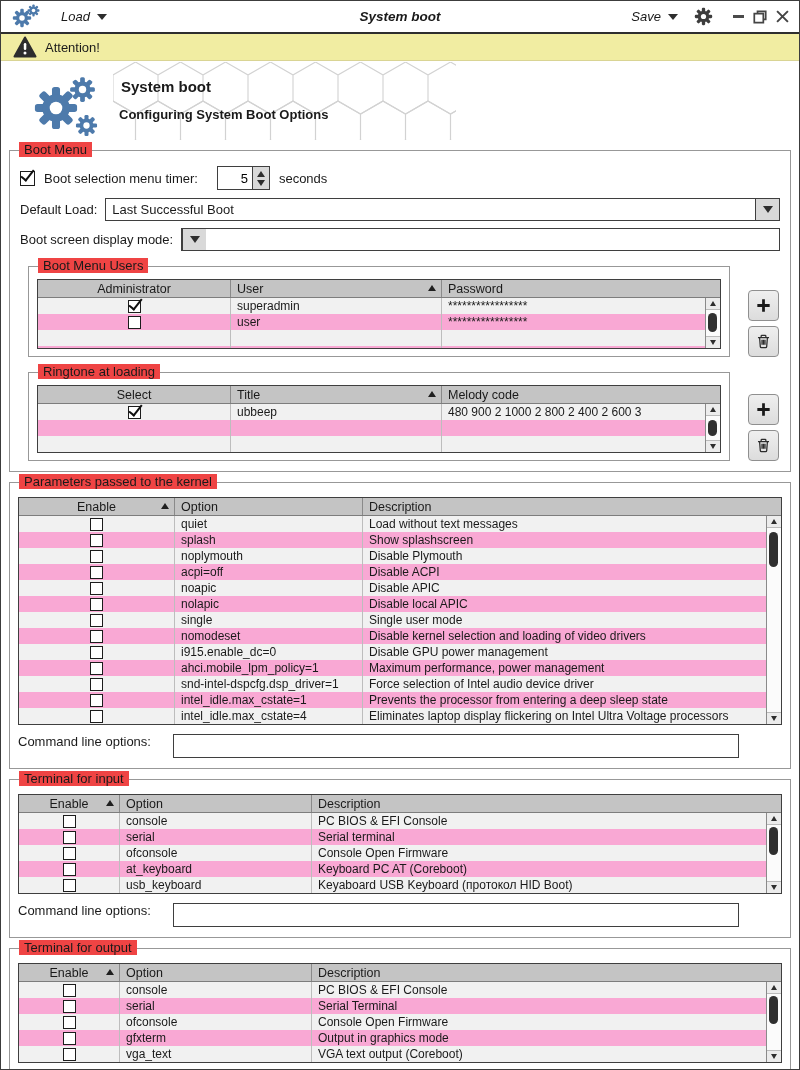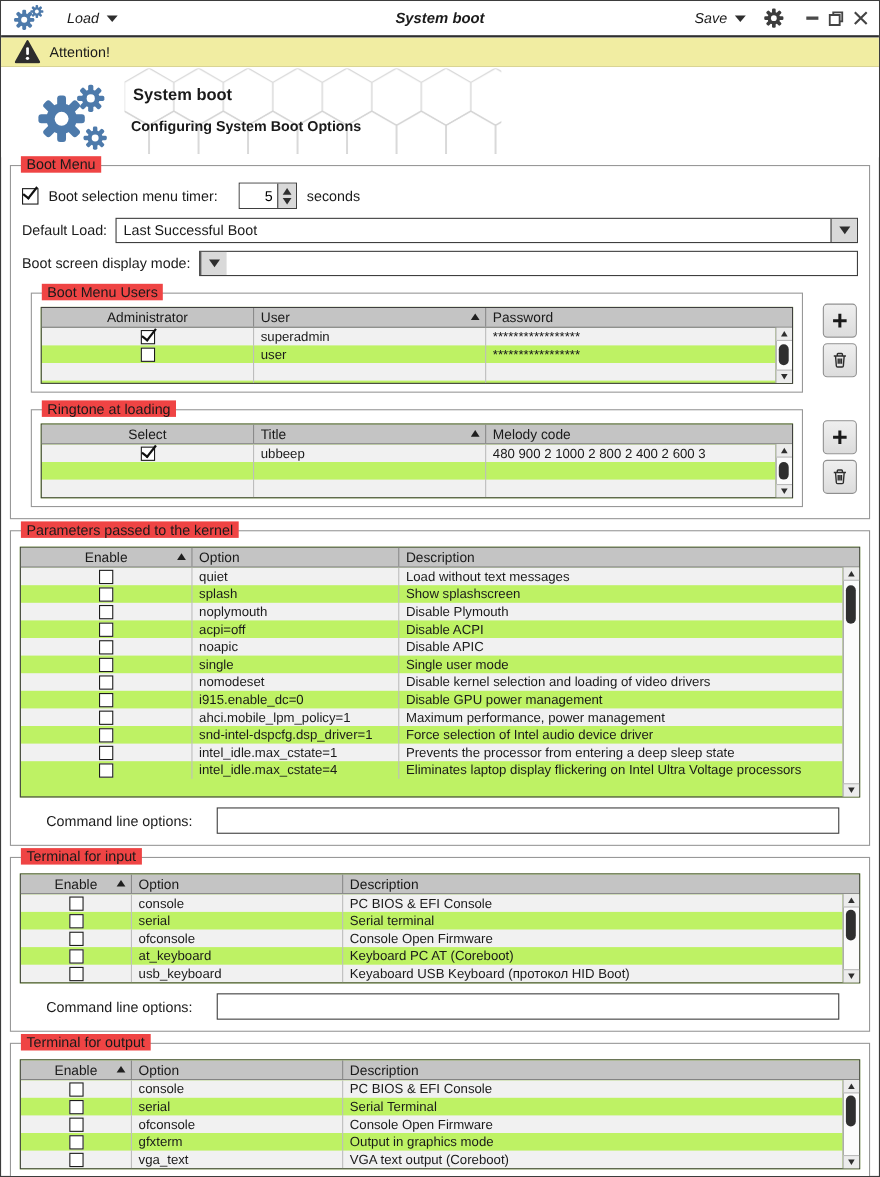--- a/index.html
+++ b/index.html
@@ -53,21 +53,21 @@
                display: flex; flex-direction: column; align-items: center; justify-content: center; gap: 3px; }
   .tri-up-s { width:0;height:0;border-left:4px solid transparent;border-right:4px solid transparent;border-bottom:6px solid #2e2e2e; }
   .tri-down-s { width:0;height:0;border-left:4px solid transparent;border-right:4px solid transparent;border-top:6px solid #2e2e2e; }
   .combo { flex: 1; display: flex; align-items: center; border: 1px solid #3f3f3f; height: 23px; background: #fff; }
   .combo-text { flex: 1; padding-left: 6px; white-space: nowrap; overflow: hidden; }
   .combo-btn { width: 24px; align-self: stretch; background: #d9d9d9; border-left: 1px solid #3f3f3f;
                display: flex; align-items: center; justify-content: center; }
   .tri-down-m { width:0;height:0;border-left:5.5px solid transparent;border-right:5.5px solid transparent;border-top:7px solid #2e2e2e; }
 
   
-  .table { border: 1px solid #3f3f3f; background: #bef264; }
+  .table { border: 1px solid #3f3f3f; background: #f9a8d4; }
   .thead { height: 18px; background: #c4c4c4; border-bottom: 1px solid #7d7d7d; font-size: 12.5px; }
   .grid { display: grid; }
   .grid-users { grid-template-columns: 192px 211px 1fr; }
   .grid-kernel { grid-template-columns: 155px 188px 1fr; }
   .grid-term  { grid-template-columns: 100px 192px 1fr; }
   .hcell { display: flex; align-items: center; padding-left: 6px; position: relative; white-space: nowrap; overflow: hidden; }
   .hcell + .hcell { border-left: 1px solid #8a8a8a; }
   .hcell.center { justify-content: center; padding-left: 0; }
   .sort-up { position: absolute; right: 5px; top: 5px; width:0; height:0;
              border-left: 4.5px solid transparent; border-right: 4.5px solid transparent; border-bottom: 6.5px solid #1f1f1f; }
@@ -83,27 +83,27 @@
                          display: flex; flex-direction: column; }
   .sb-btn { height: 12px; display: flex; align-items: center; justify-content: center; background: #ececec; }
   .sb-btn.up { border-bottom: 1px solid #bbb; }
   .sb-btn.down { border-top: 1px solid #bbb; margin-top: auto; }
   .tri-up-xs { width:0;height:0;border-left:3.5px solid transparent;border-right:3.5px solid transparent;border-bottom:5px solid #2e2e2e; }
   .tri-down-xs { width:0;height:0;border-left:3.5px solid transparent;border-right:3.5px solid transparent;border-top:5px solid #2e2e2e; }
   .sb-track { flex: 1; position: relative; }
   .sb-thumb { position: absolute; left: 2px; width: 9px; background: #2f2f2f; border-radius: 4.5px; }
 
   
-  .sub-row { display: flex; gap: 10px; margin-top: 15px; align-items: flex-start; }
+  .sub-row { display: flex; gap: 10px; margin-top: 15px; align-items: flex-end; }
   .btn-col { flex: 0 0 32px; display: flex; flex-direction: column; gap: 5px; padding-top: 10px; }
   .sq-btn { width: 31px; height: 31px; border: 1px solid #8f8f8f; border-radius: 4px;
             background: linear-gradient(#efefef, #dcdcdc); display: flex; align-items: center; justify-content: center; }
 
   
-  .cmdline { display: flex; align-items: center; margin-top: 9px; margin-left: 24px; }
+  .cmdline { display: flex; align-items: flex-start; margin-top: 9px; }
   .cmdline input { margin-left: 22px; width: 566px; height: 24px; border: 1px solid #3f3f3f; font: inherit; padding: 0 5px; }
 </style>
 </head>
 <body>
 
 <svg class="defs" aria-hidden="true">
   <defs>
     <symbol id="gear" viewBox="-12 -12 24 24">
       <rect x="-2.1" y="-11" width="4.2" height="22" rx="1.4"></rect>
       <rect x="-2.1" y="-11" width="4.2" height="22" rx="1.4" transform="rotate(45)"></rect>
@@ -382,20 +382,27 @@
             <div class="cell c-center">
               <span class="cb"></span>
             </div>
             <div class="cell">noapic</div>
             <div class="cell">Disable APIC</div>
           </div>
           <div class="trow grid grid-kernel">
             <div class="cell c-center">
               <span class="cb"></span>
             </div>
+            <div class="cell">nolapic</div>
+            <div class="cell">Disable local APIC</div>
+          </div>
+          <div class="trow grid grid-kernel">
+            <div class="cell c-center">
+              <span class="cb"></span>
+            </div>
             <div class="cell">single</div>
             <div class="cell">Single user mode</div>
           </div>
           <div class="trow grid grid-kernel">
             <div class="cell c-center">
               <span class="cb"></span>
             </div>
             <div class="cell">nomodeset</div>
             <div class="cell">Disable kernel selection and loading of video drivers</div>
           </div>

